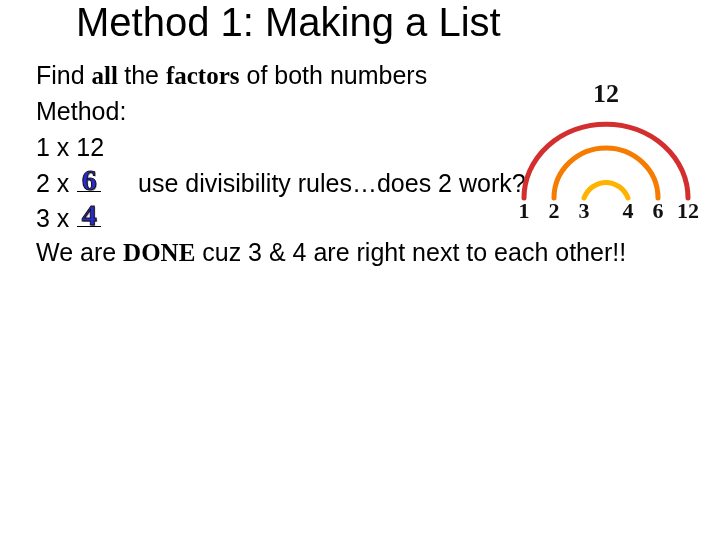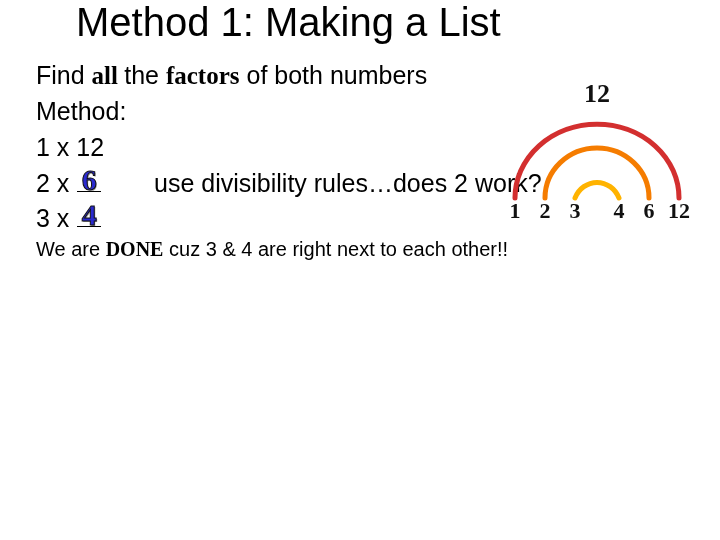--- a/index.html
+++ b/index.html
@@ -25,21 +25,21 @@
     margin: 0 0 14px 40px;
     font-weight: normal;
   }
   .body {
     font-size: 25px;
     line-height: 1.35;
   }
   .body p { margin: 0 0 2px 0; }
   .u { text-decoration: underline; }
   .b { font-weight: bold; font-family: Liberation Serif, serif; }
-  .row { display: flex; align-items: flex-end; gap: 28px; }
+  .row { display: flex; align-items: flex-end; gap: 12px; }
   .row .lhs { width: 90px; }
   .blank-overlay {
     display: inline-block;
     position: relative;
     width: 26px;
     text-align: center;
   }
   .blank-underline {
     border-bottom: 1.5px solid #000;
     display: inline-block;
@@ -55,27 +55,27 @@
     text-align: center;
     font-family: "Comic Sans MS", "Marker Felt", cursive;
     font-weight: bold;
     font-size: 30px;
     color: #2a2acf;
     -webkit-text-stroke: 1px #111;
     text-shadow: 1px 1px 0 rgba(0,0,0,0.4);
   }
   .conclusion {
     margin-top: 28px;
-    font-size: 20px;
+    font-size: 25px;
   }
   
   .diagram {
     position: absolute;
     top: 80px;
-    right: 23px;
+    right: 14px;
     width: 200px;
     height: 140px;
   }
   .diagram svg { width: 100%; height: 100%; }
   .diag-num {
     font-family: "Comic Sans MS", "Marker Felt", cursive;
     font-weight: bold;
     font-size: 22px;
     fill: #111;
   }

